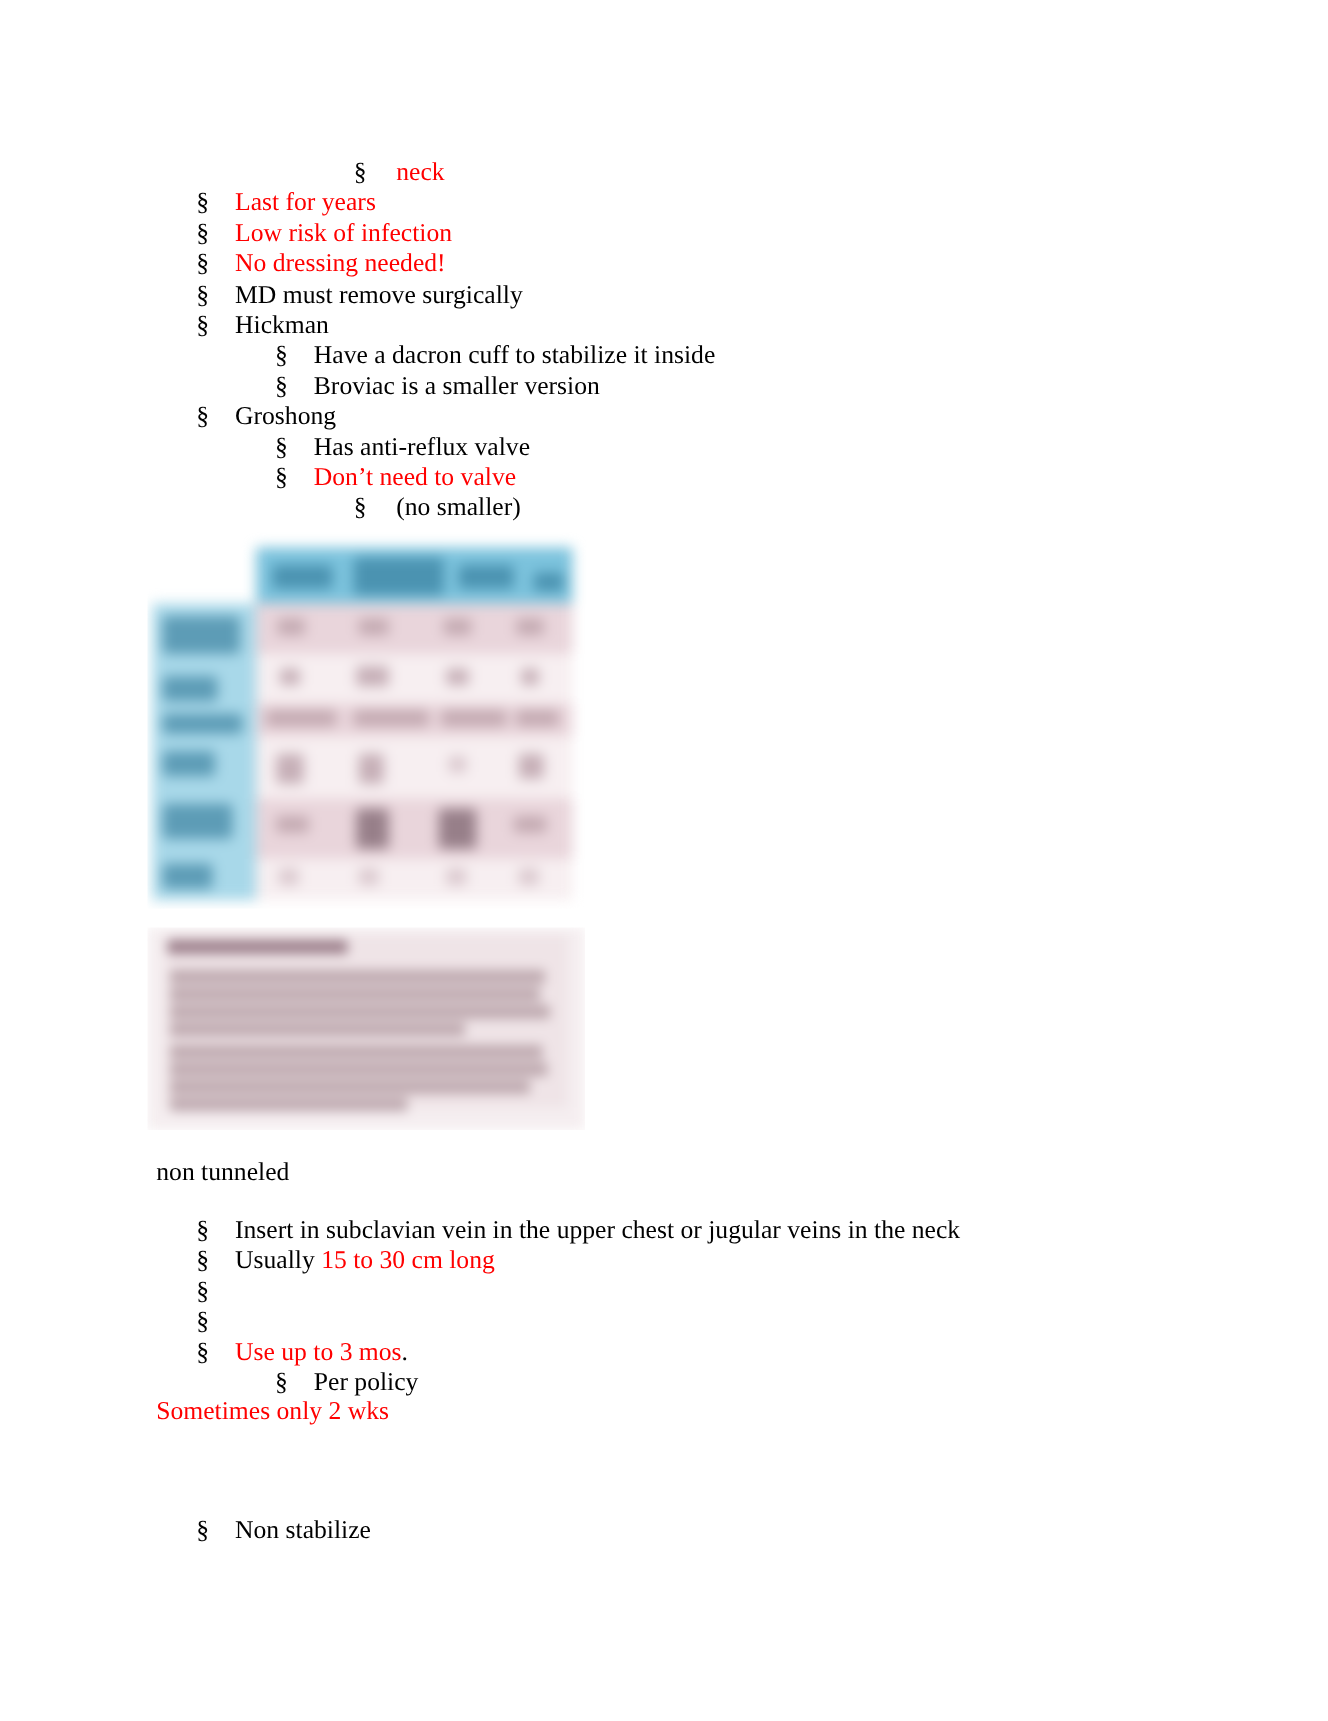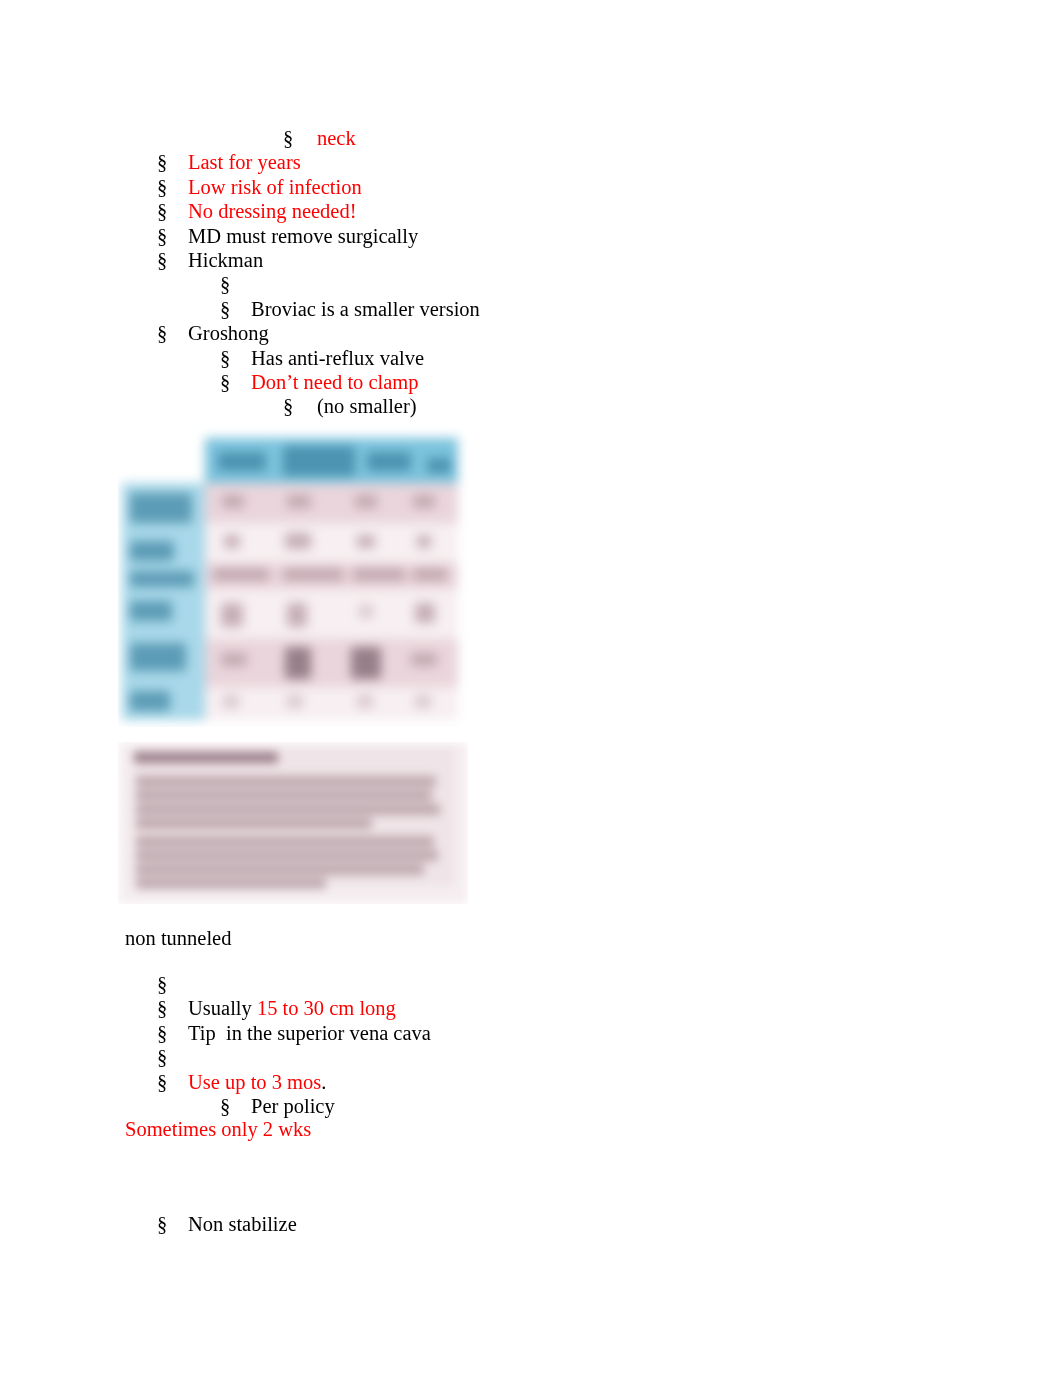--- a/index.html
+++ b/index.html
@@ -209,40 +209,41 @@
       <span class="txt blk">MD must remove surgically</span>
     </div>
 
     <div class="li lvl1" style="height:24.4px;">
       <span class="marker blk">§</span>
       <span class="txt blk">Hickman</span>
     </div>
 
     <div class="li lvl2" style="height:24.4px;">
       <span class="marker blk">§</span>
+      <span class="txt blk">Have a dacron cuff to stabilize it inside</span>
     </div>
 
     <div class="li lvl2" style="height:24.4px;">
       <span class="marker blk">§</span>
       <span class="txt blk">Broviac is a smaller version</span>
     </div>
 
     <div class="li lvl1" style="height:24.4px;">
       <span class="marker blk">§</span>
       <span class="txt blk">Groshong</span>
     </div>
 
     <div class="li lvl2" style="height:24.4px;">
       <span class="marker blk">§</span>
       <span class="txt blk">Has anti-reflux valve</span>
     </div>
 
     <div class="li lvl2" style="height:24.4px;">
       <span class="marker blk">§</span>
-      <span class="txt red">Don’t need to clamp</span>
+      <span class="txt red">Don’t need to valve</span>
     </div>
 
     <div class="li lvl3" style="height:24.4px;">
       <span class="marker blk wide">§</span>
       <span class="txt blk">(no smaller)</span>
     </div>
 
   </div>
 
   <div class="embedded-img" style="left:118px; top:425px; width:352px; height:302px;">
@@ -322,30 +323,30 @@
       <div class="pline" style="top:136px; width:190px;"></div>
     </div>
   </div>
 
   <div class="plain blk" style="left:125px; top:926px;">non tunneled</div>
 
   <div class="outline" style="top:972px;">
 
     <div class="li lvl1" style="height:24.4px;">
       <span class="marker blk">§</span>
+      <span class="txt blk">Insert in subclavian vein in the upper chest or jugular veins in the neck</span>
     </div>
 
     <div class="li lvl1" style="height:24.4px;">
       <span class="marker blk">§</span>
       <span class="txt blk">Usually </span><span class="txt red">15 to 30 cm long</span>
     </div>
 
     <div class="li lvl1" style="height:24.4px;">
       <span class="marker blk">§</span>
-      <span class="txt blk">Tip  in the superior vena cava</span>
     </div>
 
     <div class="li lvl1" style="height:24.4px;">
       <span class="marker blk">§</span>
     </div>
 
     <div class="li lvl1" style="height:24.4px;">
       <span class="marker blk">§</span>
       <span class="txt red">Use up to 3 mos</span><span class="txt blk">.</span>
     </div>

